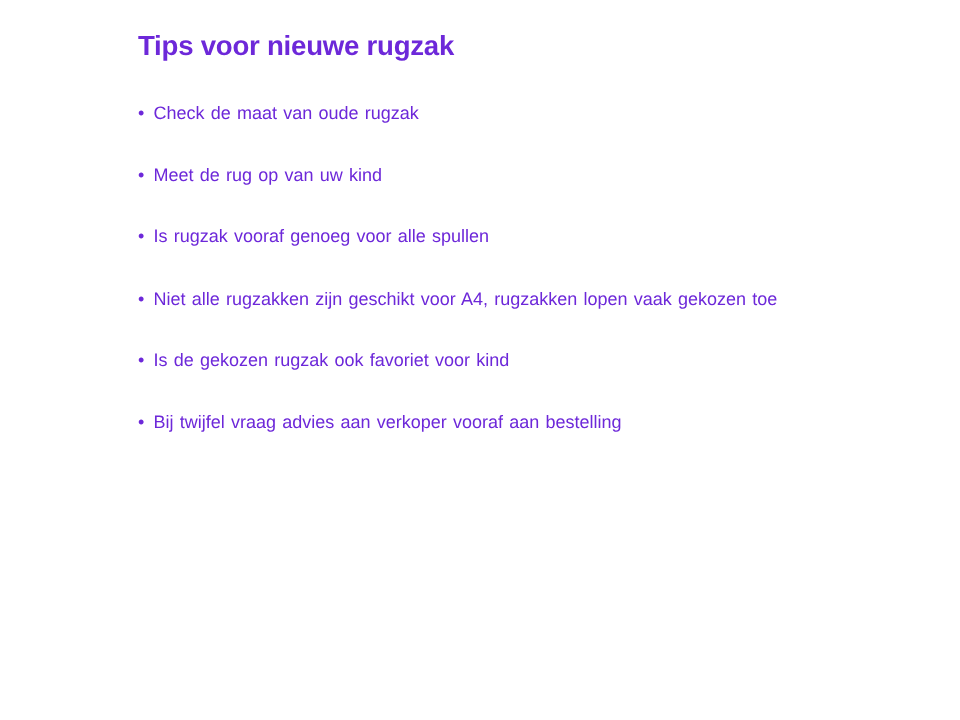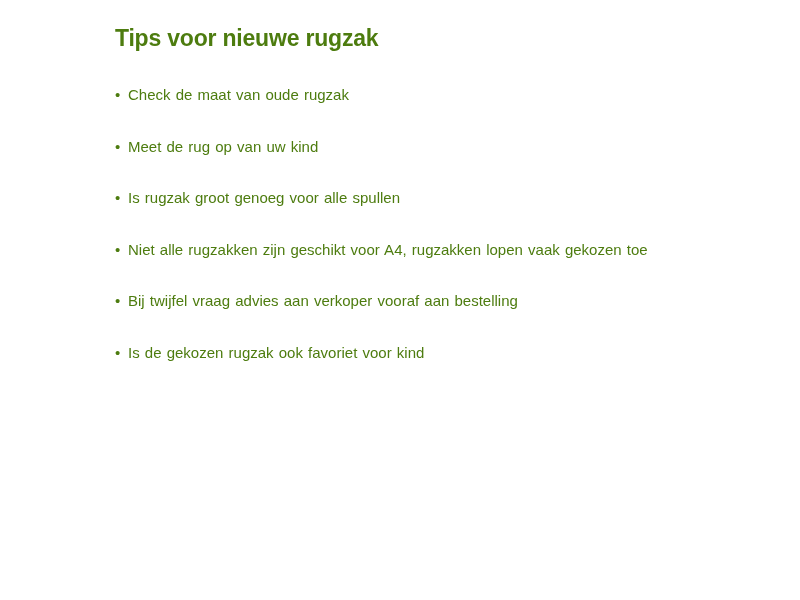--- a/index.html
+++ b/index.html
@@ -7,21 +7,21 @@
     padding: 0;
     background: #ffffff;
   }
   .slide {
     position: relative;
     width: 800px;
     height: 600px;
     background: #ffffff;
     overflow: hidden;
     font-family: "Liberation Sans", sans-serif;
-    color: #4d7c0f;
+    color: #6d28d9;
     -webkit-font-smoothing: antialiased;
   }
   .slide-title {
     position: absolute;
     left: 115px;
     top: 25px;
     margin: 0;
     font-size: 23px;
     font-weight: bold;
     letter-spacing: -0.2px;
@@ -56,25 +56,25 @@
   <h1 class="slide-title">Tips voor nieuwe rugzak</h1>
 
   <ul class="bullet-list">
     <li class="bullet-item">
       <span class="bullet-glyph">•</span><span>Check de maat van oude rugzak</span>
     </li>
     <li class="bullet-item">
       <span class="bullet-glyph">•</span><span>Meet de rug op van uw kind</span>
     </li>
     <li class="bullet-item">
-      <span class="bullet-glyph">•</span><span>Is rugzak groot genoeg voor alle spullen</span>
+      <span class="bullet-glyph">•</span><span>Is rugzak vooraf genoeg voor alle spullen</span>
     </li>
     <li class="bullet-item">
       <span class="bullet-glyph">•</span><span>Niet alle rugzakken zijn geschikt voor A4, rugzakken lopen vaak gekozen toe</span>
     </li>
     <li class="bullet-item">
-      <span class="bullet-glyph">•</span><span>Bij twijfel vraag advies aan verkoper vooraf aan bestelling</span>
+      <span class="bullet-glyph">•</span><span>Is de gekozen rugzak ook favoriet voor kind</span>
     </li>
     <li class="bullet-item">
-      <span class="bullet-glyph">•</span><span>Is de gekozen rugzak ook favoriet voor kind</span>
+      <span class="bullet-glyph">•</span><span>Bij twijfel vraag advies aan verkoper vooraf aan bestelling</span>
     </li>
   </ul>
 </div>
 
 </body></html>

